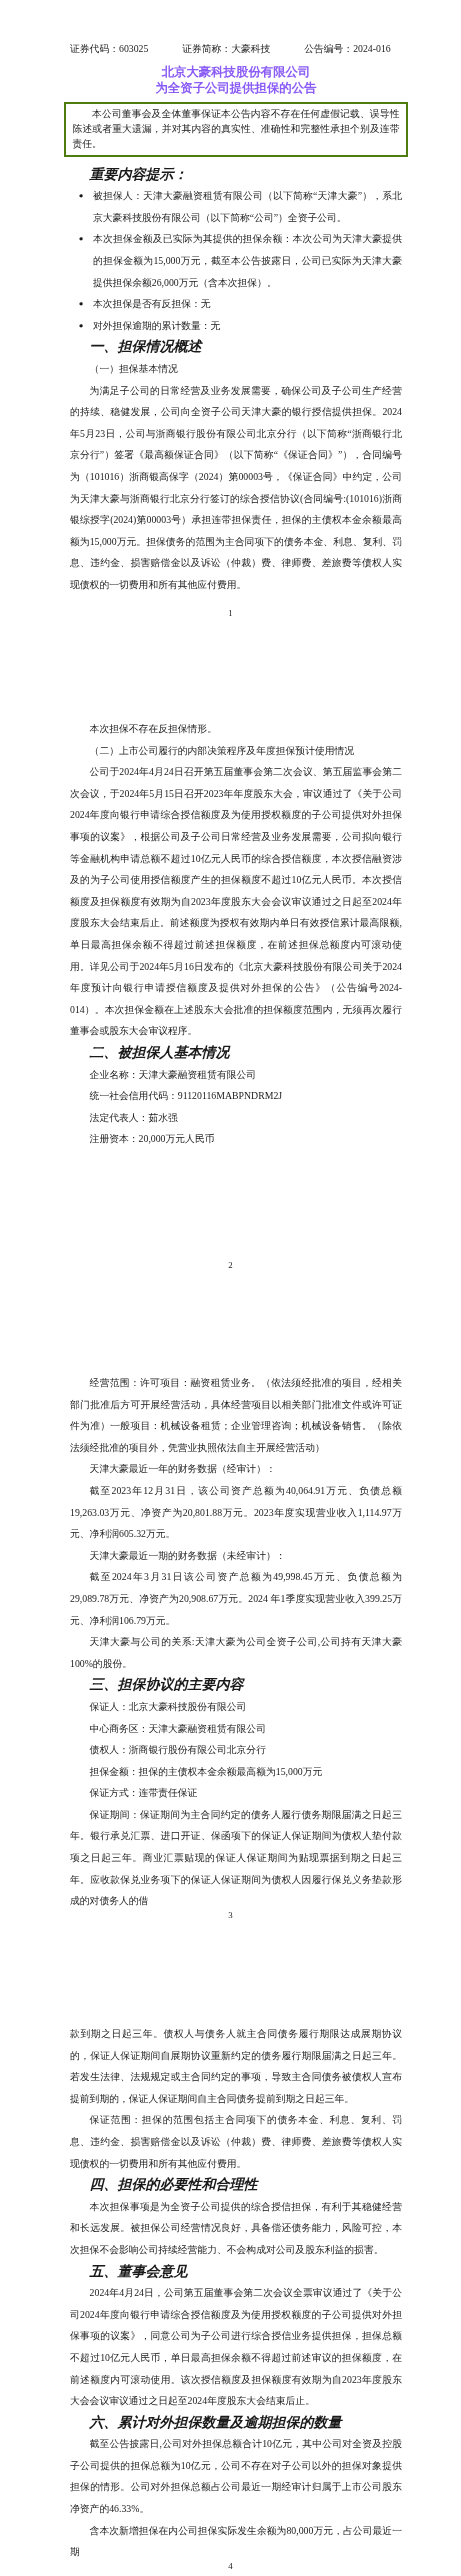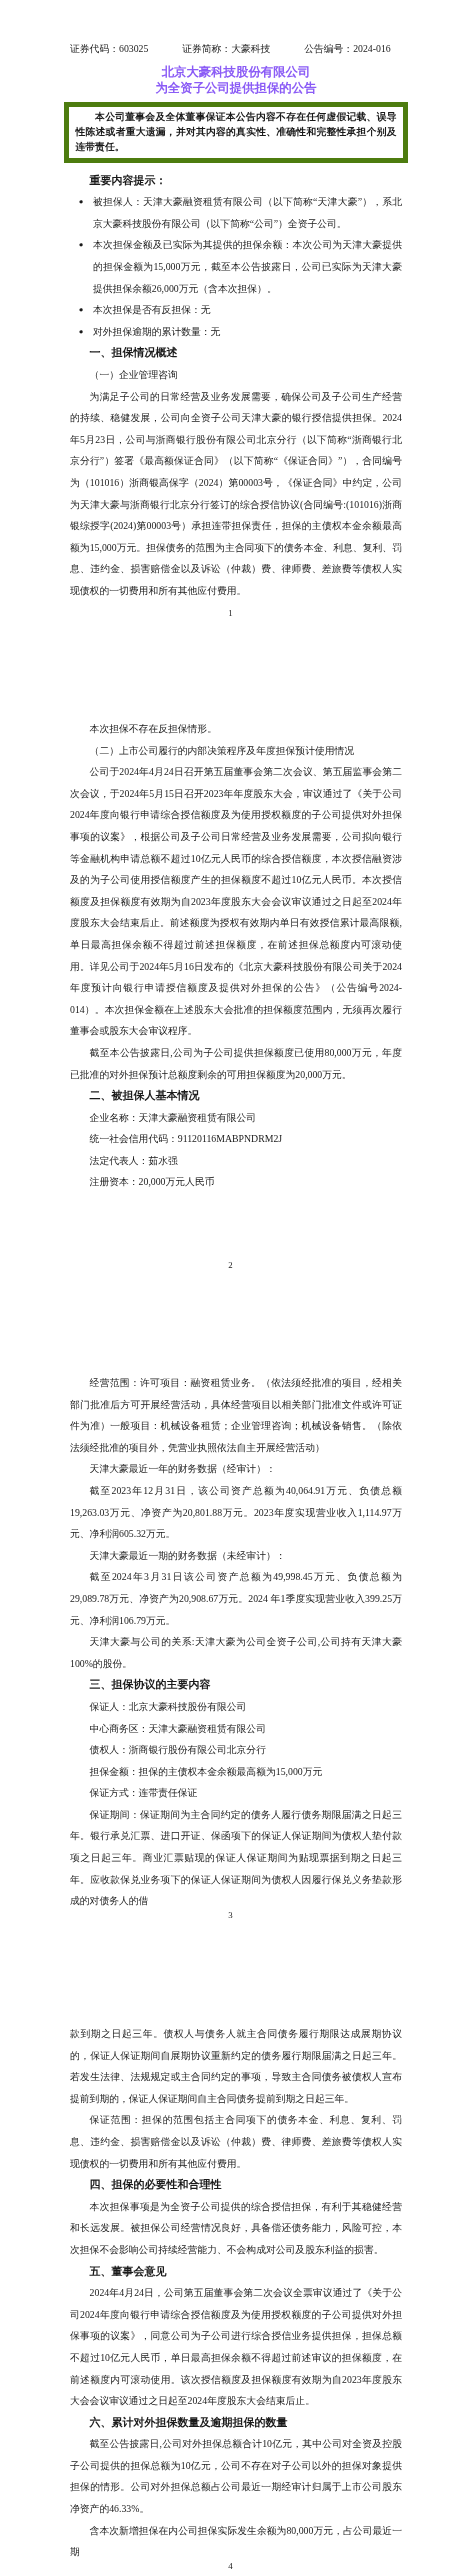--- a/index.html
+++ b/index.html
@@ -7,26 +7,26 @@
   .doc{width:461px;background:#ffffff;}
   .page{position:relative;box-sizing:border-box;padding-left:70px;padding-right:59px;overflow:hidden;}
   #page1{height:641px;padding-top:42px;}
   #page2{height:651px;padding-top:77px;}
   #page3{height:650px;padding-top:80px;}
   #page4{height:651px;padding-top:81px;}
 
   .header-row{display:flex;justify-content:space-between;font-size:9.8px;line-height:14.4px;padding-right:11.3px;}
   .title{ text-align:center;font-family:"Liberation Sans",sans-serif;font-weight:700;
           font-size:12.4px;line-height:16px;margin-top:7.7px;color:#8b5cf6;}
-  .disclaimer-box{border:5px solid #4d7c0f;margin:5.7px -5.7px 0 -5.7px;padding:2.6px 6.2px 3.6px 6.2px;
-          font-size:9.8px;line-height:15px;font-weight:700;text-align:justify;text-indent:19.6px;}
+  .disclaimer-box{border:2px solid #4d7c0f;margin:5.7px -5.7px 0 -5.7px;padding:2.6px 6.2px 3.6px 6.2px;
+          font-size:9.8px;line-height:15px;font-weight:400;text-align:justify;text-indent:19.6px;}
 
   p{margin:0;font-size:9.8px;line-height:21.6px;text-align:justify;text-indent:19.6px;}
   p.no-indent{text-indent:0;}
-  .hd{margin:0;font-family:"Liberation Sans",sans-serif;font-weight:700;font-size:11px;line-height:21.6px;text-indent:19.6px;text-align:left;}
+  .hd{margin:0;font-family:"Liberation Sans",sans-serif;font-weight:700;font-size:14px;line-height:21.6px;text-indent:19.6px;text-align:left;font-style:italic;}
   .hd-important{margin-top:6.7px;}
   .subhd{margin:0;font-size:9.8px;line-height:21.6px;text-indent:19.6px;text-align:left;}
 
   ul.bullets{margin:0;padding:0;list-style:none;}
   ul.bullets li{position:relative;padding-left:23px;font-size:9.8px;line-height:21.6px;text-align:justify;}
   ul.bullets li .dot{position:absolute;left:8.8px;top:0;font-size:7.7px;}
 
   .page-num{position:absolute;left:0;right:0;text-align:center;font-size:8.8px;line-height:11.3px;}
   #page1 .page-num{bottom:22px;}
   #page2 .page-num{bottom:21px;}
@@ -64,31 +64,30 @@
         <span class="dot">●</span>
         <span>本次担保是否有反担保：无</span>
       </li>
       <li>
         <span class="dot">●</span>
         <span>对外担保逾期的累计数量：无</span>
       </li>
     </ul>
 
     <div class="hd">一、担保情况概述</div>
-    <div class="subhd">（一）企业管理咨询</div>
+    <div class="subhd">（一）担保基本情况</div>
     <p>为满足子公司的日常经营及业务发展需要，确保公司及子公司生产经营的持续、稳健发展，公司向全资子公司天津大豪的银行授信提供担保。2024年5月23日，公司与浙商银行股份有限公司北京分行（以下简称“浙商银行北京分行”）签署《最高额保证合同》（以下简称“《保证合同》”），合同编号为（101016）浙商银高保字（2024）第00003号，《保证合同》中约定，公司为天津大豪与浙商银行北京分行签订的综合授信协议(合同编号:(101016)浙商银综授字(2024)第00003号）承担连带担保责任，担保的主债权本金余额最高额为15,000万元。担保债务的范围为主合同项下的债务本金、利息、复利、罚息、违约金、损害赔偿金以及诉讼（仲裁）费、律师费、差旅费等债权人实现债权的一切费用和所有其他应付费用。</p>
 
     <div class="page-num">1</div>
   </div>
 
   <div class="page" id="page2">
     <p>本次担保不存在反担保情形。</p>
     <div class="subhd">（二）上市公司履行的内部决策程序及年度担保预计使用情况</div>
     <p>公司于2024年4月24日召开第五届董事会第二次会议、第五届监事会第二次会议，于2024年5月15日召开2023年年度股东大会，审议通过了《关于公司2024年度向银行申请综合授信额度及为使用授权额度的子公司提供对外担保事项的议案》，根据公司及子公司日常经营及业务发展需要，公司拟向银行等金融机构申请总额不超过10亿元人民币的综合授信额度，本次授信融资涉及的为子公司使用授信额度产生的担保额度不超过10亿元人民币。本次授信额度及担保额度有效期为自2023年度股东大会会议审议通过之日起至2024年度股东大会结束后止。前述额度为授权有效期内单日有效授信累计最高限额,单日最高担保余额不得超过前述担保额度，在前述担保总额度内可滚动使用。详见公司于2024年5月16日发布的《北京大豪科技股份有限公司关于2024年度预计向银行申请授信额度及提供对外担保的公告》（公告编号2024-014）。本次担保金额在上述股东大会批准的担保额度范围内，无须再次履行董事会或股东大会审议程序。</p>
-    <p>截至本公告披露日,公司为子公司提供担保额度已使用80,000万元，年度已批准的对外担保预计总额度剩余的可用担保额度为20,000万元。</p>
     <div class="hd">二、被担保人基本情况</div>
     <p>企业名称：天津大豪融资租赁有限公司</p>
     <p>统一社会信用代码：91120116MABPNDRM2J</p>
     <p>法定代表人：茹水强</p>
     <p>注册资本：20,000万元人民币</p>
 
     <div class="page-num">2</div>
   </div>
 
   <div class="page" id="page3">

